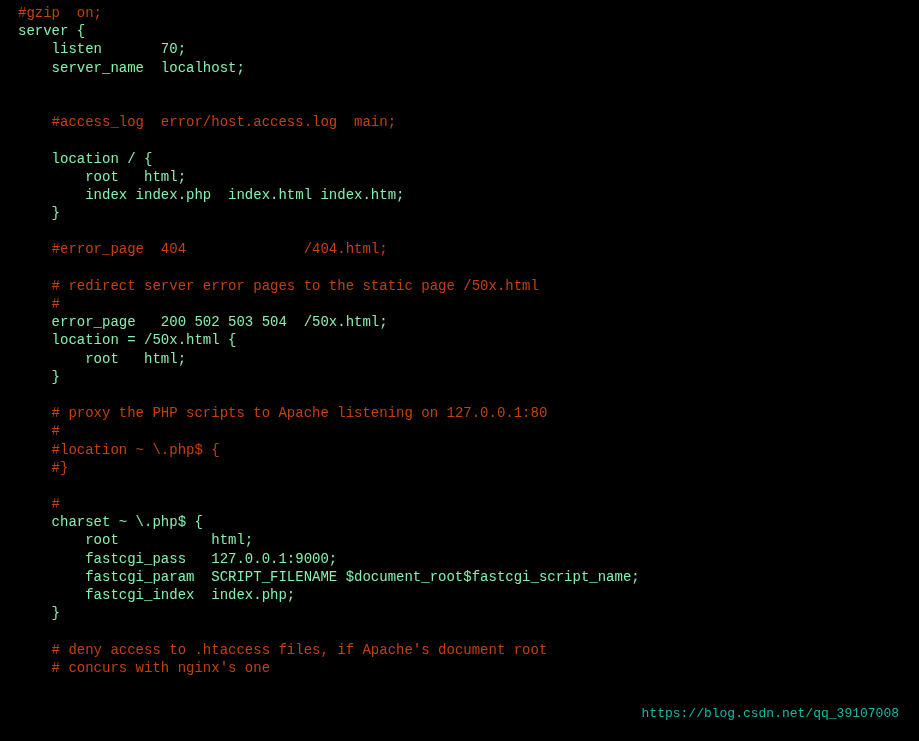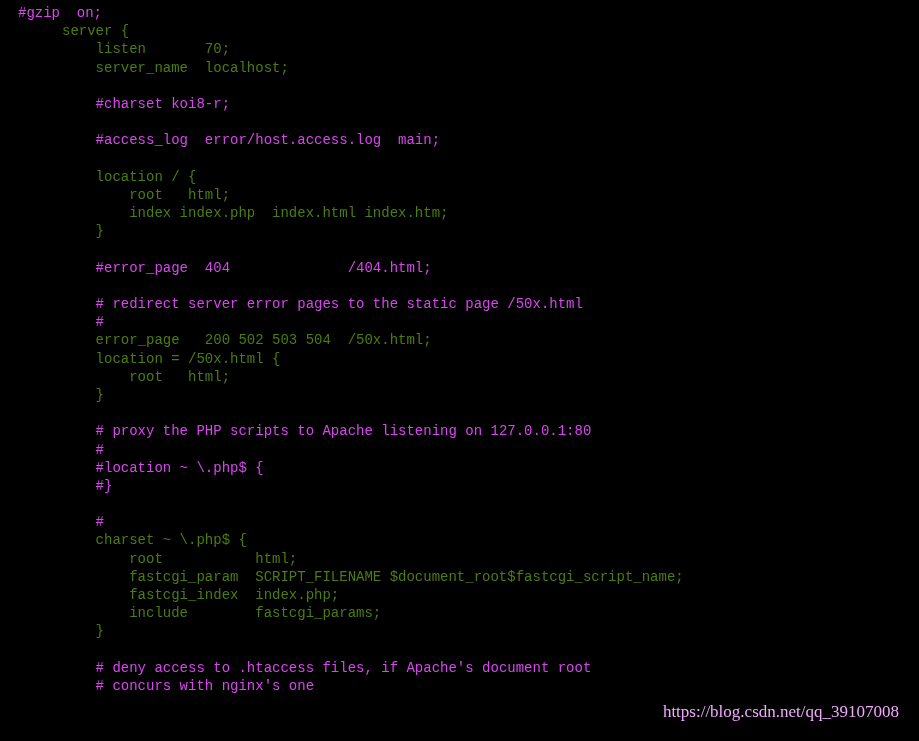--- a/index.html
+++ b/index.html
@@ -17,45 +17,43 @@
       width: 919px;
       height: 741px;
       position: relative;
       overflow: hidden;
     }
     .line {
       white-space: pre;
       padding-left: 18px;
     }
     .comment {
-      color: #d946ef;
+      color: #c2410c;
     }
     .code {
-      color: #4d7c0f;
-      margin-left: 44px;
+      color: #86efac;
     }
     .watermark {
       position: absolute;
       bottom: 18px;
       right: 20px;
-      color: #f0abfc;
-      font-size: 17px;
-      font-family: Liberation Serif, serif;
+      color: #14b8a6;
+      font-size: 13px;
+      font-family: Liberation Mono, monospace;
     }
   </style>
 </head>
 <body>
 
 <div id="code-container">
     <div class="line"><span class="comment">#gzip  on;</span></div>
     <div class="line"><span class="code">server {</span></div>
     <div class="line"><span class="code">    listen       70;</span></div>
     <div class="line"><span class="code">    server_name  localhost;</span></div>
     <div class="line">&nbsp;</div>
-    <div class="line"><span class="code">    </span><span class="comment">#charset koi8-r;</span></div>
     <div class="line">&nbsp;</div>
     <div class="line"><span class="code">    </span><span class="comment">#access_log  error/host.access.log  main;</span></div>
     <div class="line">&nbsp;</div>
     <div class="line"><span class="code">    location / {</span></div>
     <div class="line"><span class="code">        root   html;</span></div>
     <div class="line"><span class="code">        index index.php  index.html index.htm;</span></div>
     <div class="line"><span class="code">    }</span></div>
     <div class="line">&nbsp;</div>
     <div class="line"><span class="code">    </span><span class="comment">#error_page  404              /404.html;</span></div>
     <div class="line">&nbsp;</div>
@@ -67,22 +65,22 @@
     <div class="line"><span class="code">    }</span></div>
     <div class="line">&nbsp;</div>
     <div class="line"><span class="code">    </span><span class="comment"># proxy the PHP scripts to Apache listening on 127.0.0.1:80</span></div>
     <div class="line"><span class="code">    </span><span class="comment">#</span></div>
     <div class="line"><span class="code">    </span><span class="comment">#location ~ \.php$ {</span></div>
     <div class="line"><span class="code">    </span><span class="comment">#}</span></div>
     <div class="line">&nbsp;</div>
     <div class="line"><span class="code">    </span><span class="comment">#</span></div>
     <div class="line"><span class="code">    charset ~ \.php$ {</span></div>
     <div class="line"><span class="code">        root           html;</span></div>
+    <div class="line"><span class="code">        fastcgi_pass   127.0.0.1:9000;</span></div>
     <div class="line"><span class="code">        fastcgi_param  SCRIPT_FILENAME $document_root$fastcgi_script_name;</span></div>
     <div class="line"><span class="code">        fastcgi_index  index.php;</span></div>
-    <div class="line"><span class="code">        include        fastcgi_params;</span></div>
     <div class="line"><span class="code">    }</span></div>
     <div class="line">&nbsp;</div>
     <div class="line"><span class="code">    </span><span class="comment"># deny access to .htaccess files, if Apache's document root</span></div>
     <div class="line"><span class="code">    </span><span class="comment"># concurs with nginx's one</span></div>
   </div>
 
 <div class="watermark">https://blog.csdn.net/qq_39107008</div>
 
 </body></html>

